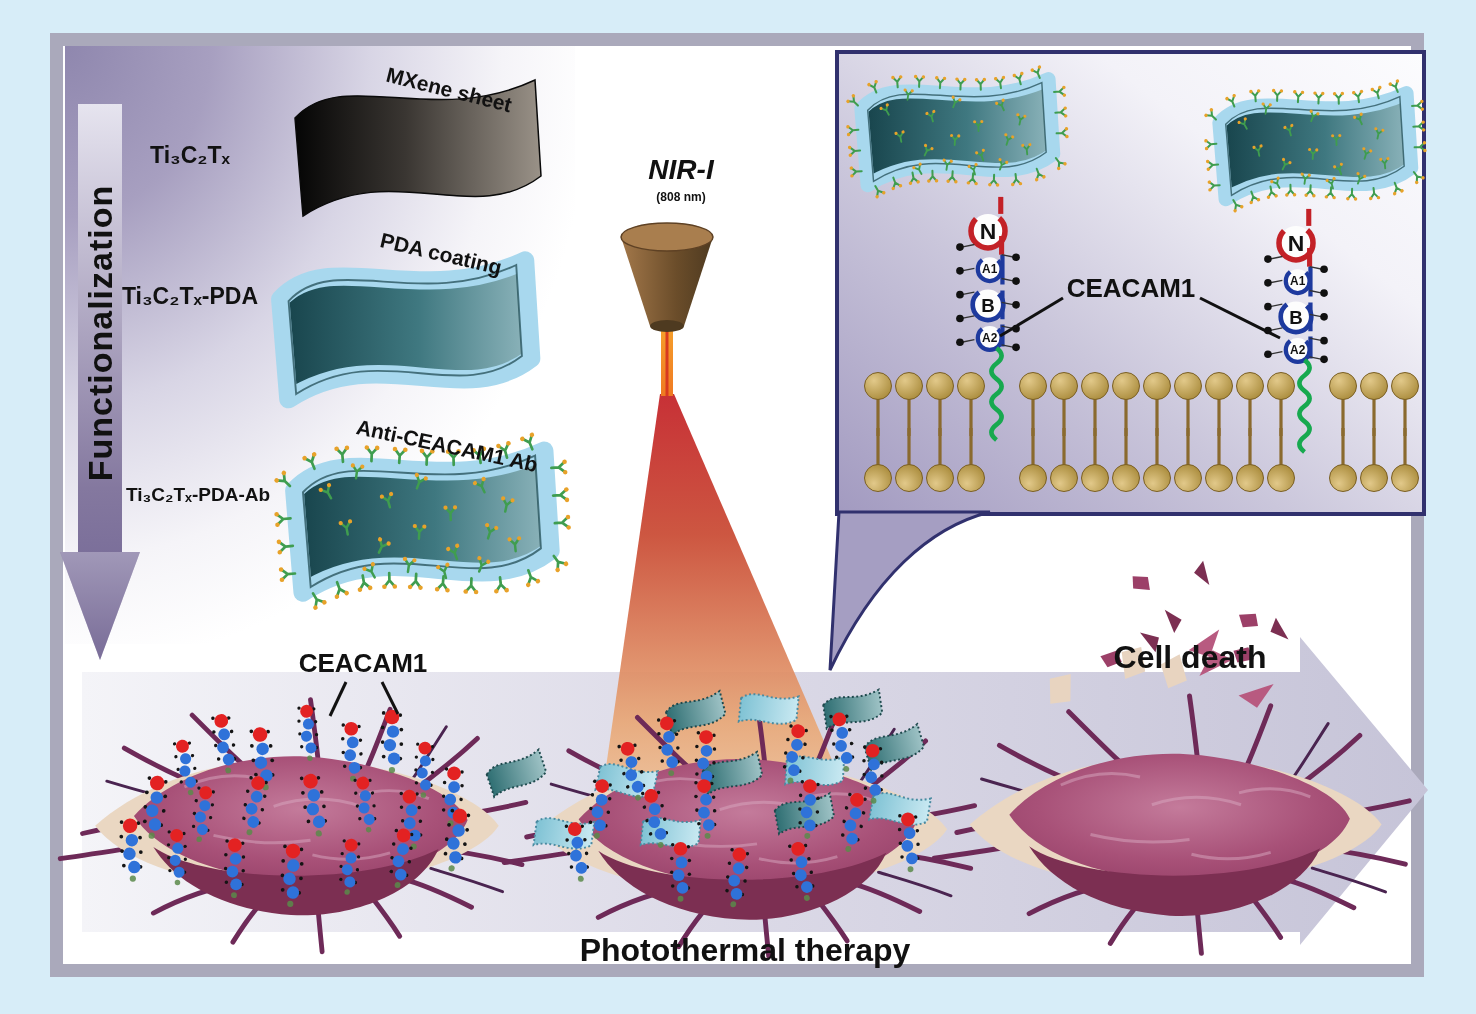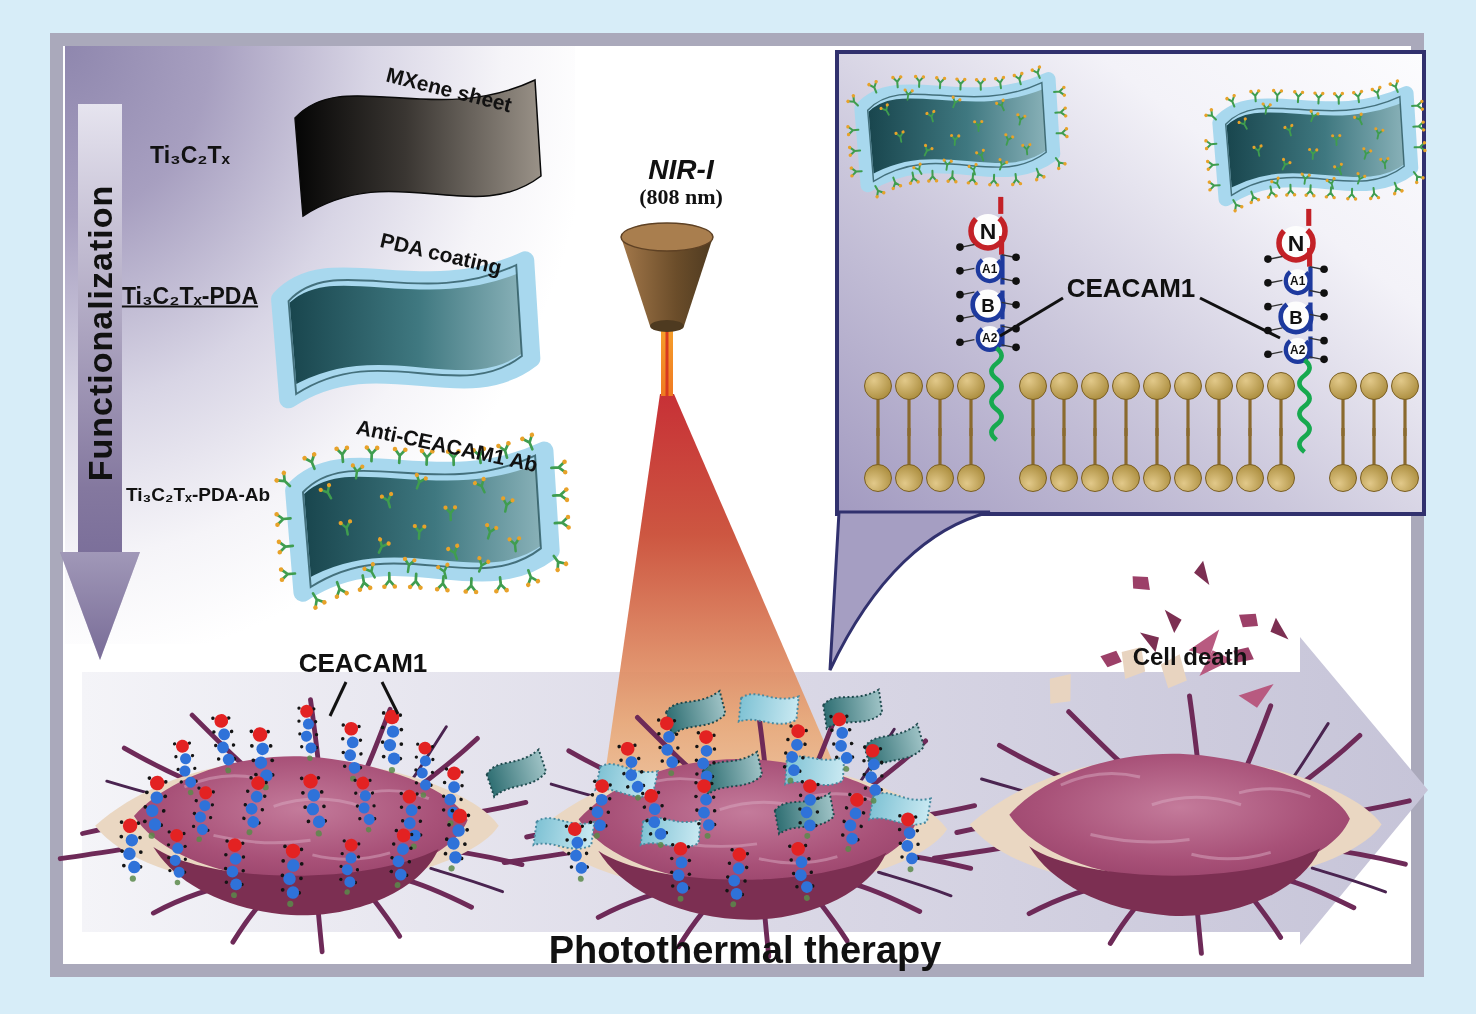--- a/index.html
+++ b/index.html
@@ -8,31 +8,31 @@
   #frame{position:absolute;left:50px;top:33px;width:1374px;height:944px;background:#aaa9bb;
          box-sizing:border-box;}
   #panel{position:absolute;left:13px;top:13px;right:13px;bottom:13px;background:#ffffff;}
   #funcgrad{position:absolute;left:65px;top:46px;width:510px;height:598px;
     background:radial-gradient(130% 130% at 0% 0%, #8f87ae 0%, #a79fc0 22%, #d8d5e5 46%, #f5f4f8 66%, #ffffff 80%);}
   svg.art{position:absolute;left:0;top:0;width:1476px;height:1014px;}
   .lbl{position:absolute;font-weight:bold;color:#111;white-space:nowrap;
        transform:translate(-50%,-50%);z-index:30;}
   #lab-func{left:100px;top:333px;font-size:34px;transform:translate(-50%,-50%) rotate(-90deg);letter-spacing:1px;}
   #lab-ti1{left:190px;top:155px;font-size:23px;}
-  #lab-ti2{left:190px;top:296px;font-size:23px;text-decoration:underline;}
+  #lab-ti2{left:190px;top:296px;font-size:23px;}
   #lab-ti3{left:198px;top:495px;font-size:19px;}
   #lab-mx{left:449px;top:90px;font-size:21px;transform:translate(-50%,-50%) rotate(14deg);}
   #lab-pda{left:441px;top:254px;font-size:21px;transform:translate(-50%,-50%) rotate(13deg);}
   #lab-ab{left:447px;top:446px;font-size:21px;transform:translate(-50%,-50%) rotate(12deg);}
   #lab-nir{left:681px;top:170px;font-size:28px;font-style:italic;}
-  #lab-nirsub{left:681px;top:197px;font-size:22px;font-family:Liberation Serif, serif;}
+  #lab-nirsub{left:681px;top:197px;font-size:12px;}
   #lab-ceacam-inset{left:1131px;top:288px;font-size:26px;}
   #lab-ceacam-cell{left:363px;top:663px;font-size:26px;}
-  #lab-celldeath{left:1190px;top:657px;font-size:24px;}
-  #lab-ptt{left:745px;top:950px;font-size:38px;}
+  #lab-celldeath{left:1190px;top:657px;font-size:32px;}
+  #lab-ptt{left:745px;top:950px;font-size:32px;}
   text.dom{font-family:"Liberation Sans",sans-serif;font-weight:bold;fill:#111;text-anchor:middle;}
 </style>
 </head>
 <body>
 
 <div id="frame">
   <div id="panel"></div>
 </div>
 <div id="funcgrad"></div>
 

